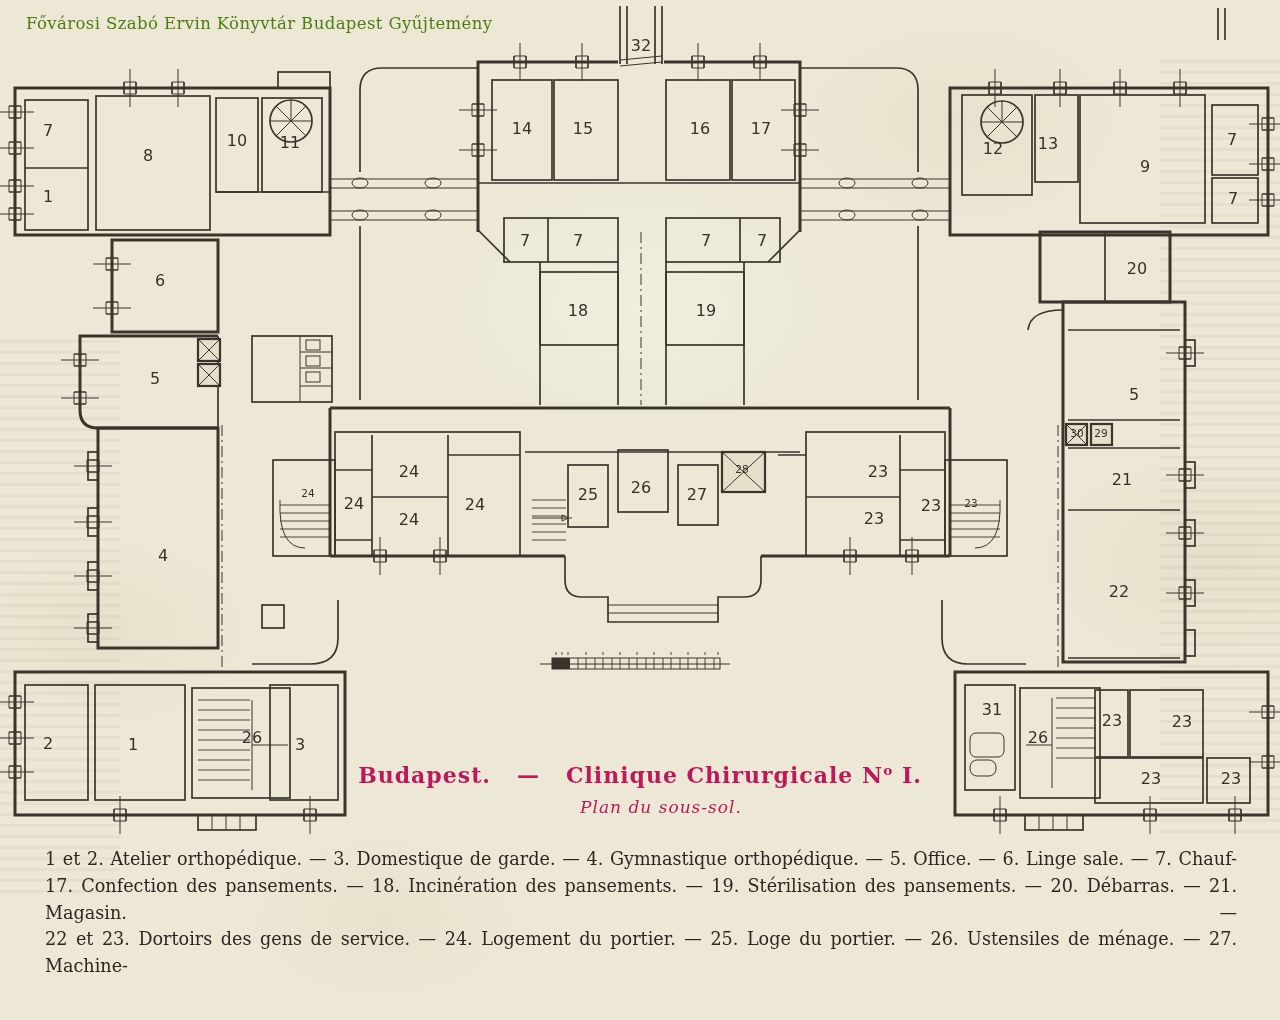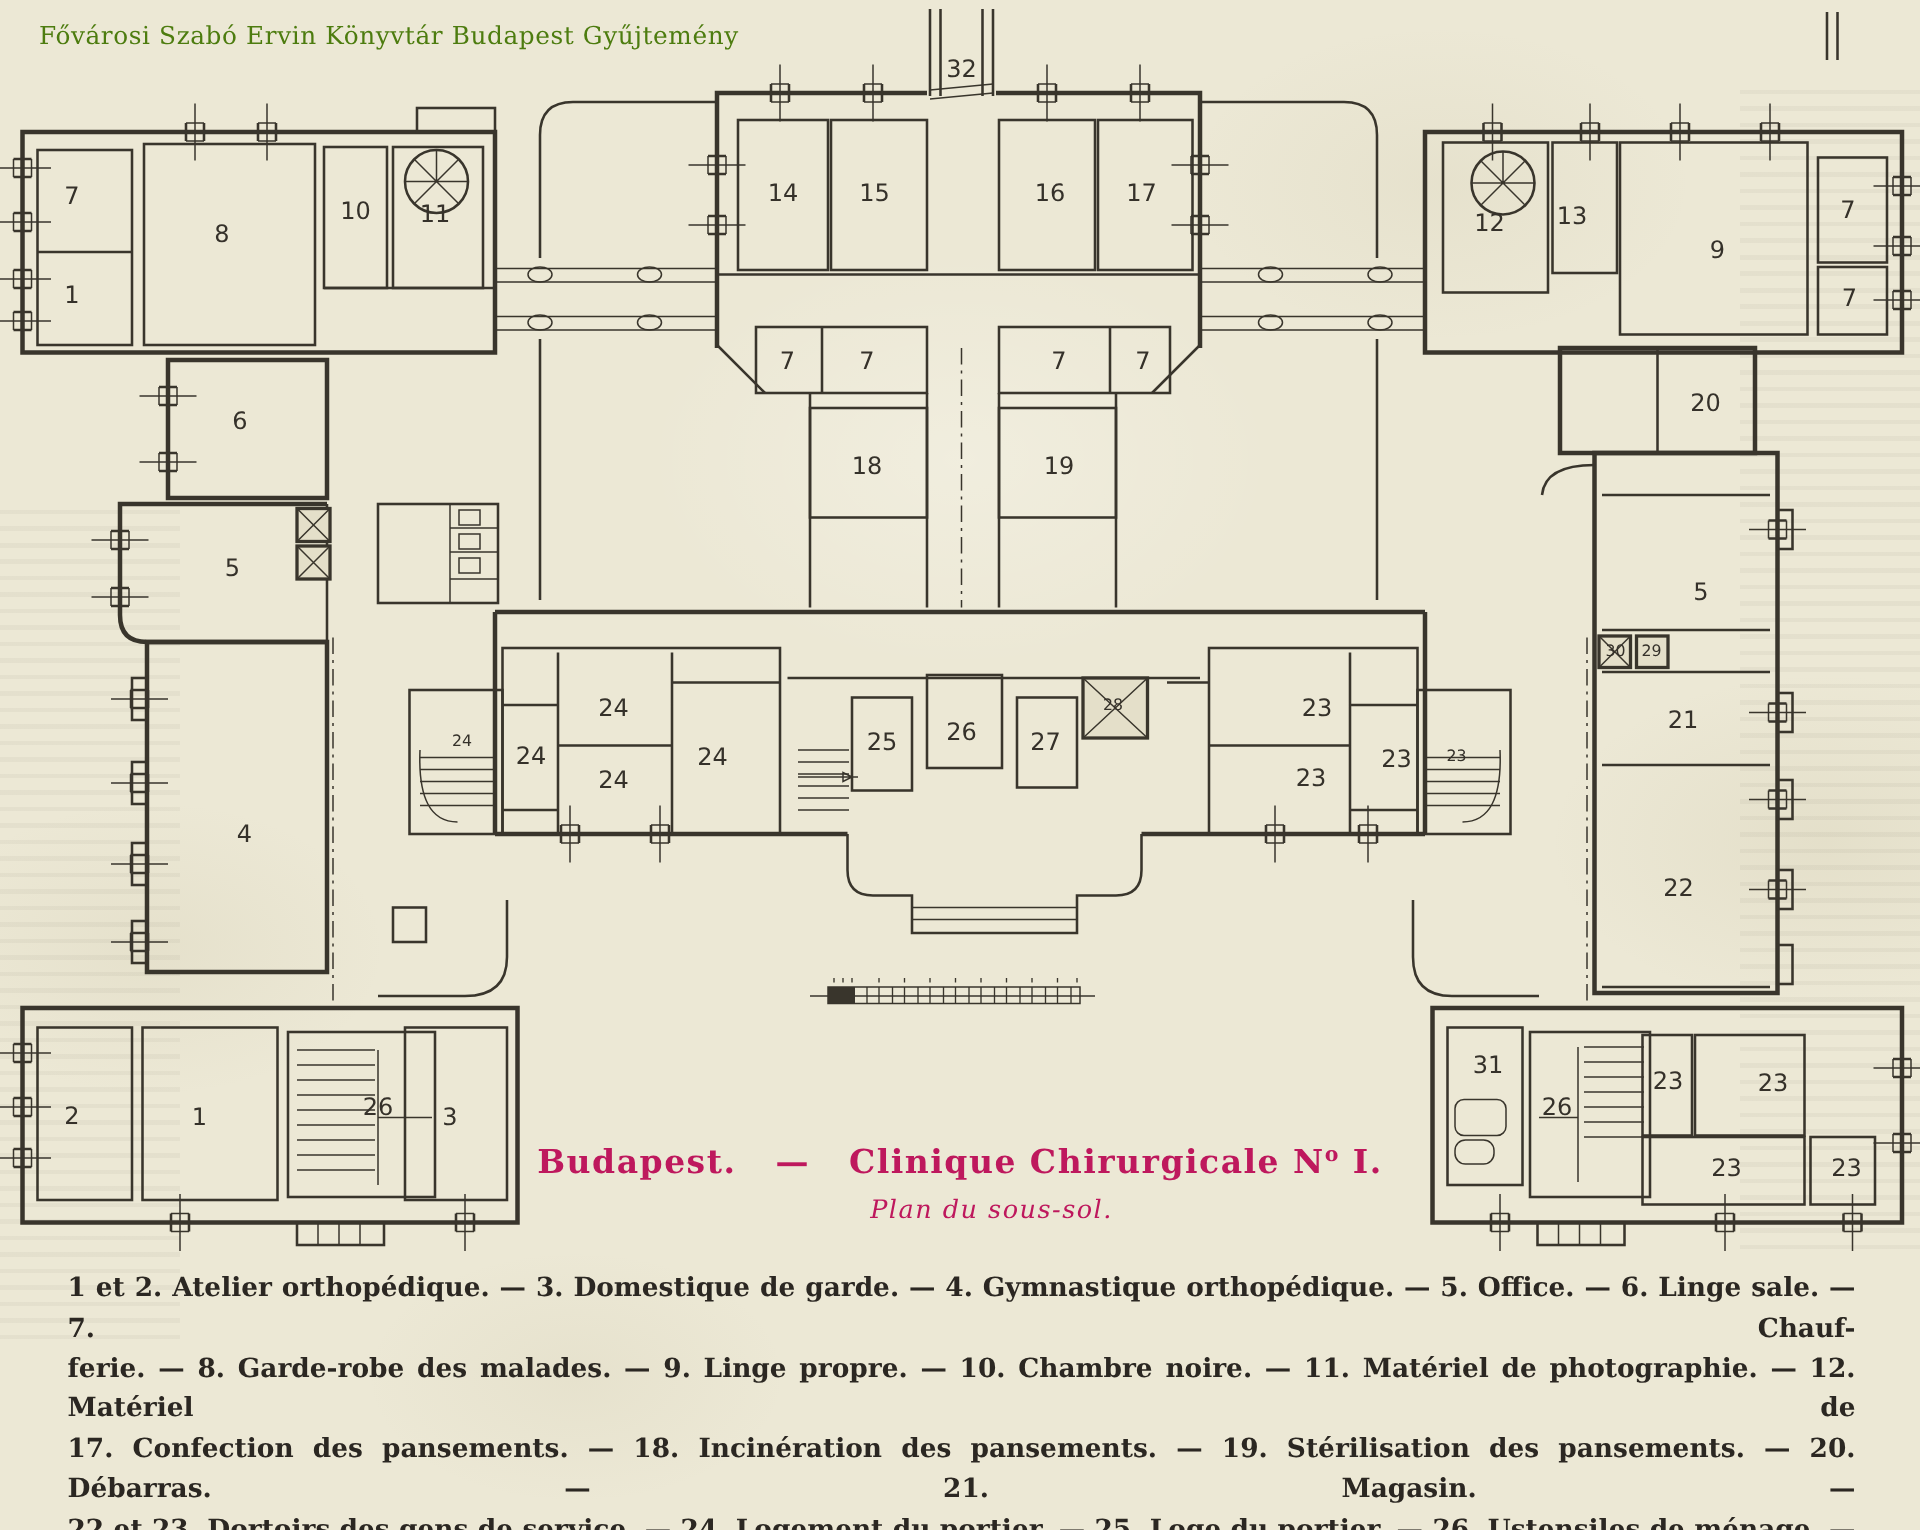--- a/index.html
+++ b/index.html
@@ -38,21 +38,21 @@
   #title-block{position:absolute;left:0;top:762px;width:1280px;
     text-align:center;color:#be185d;}
   #title-line{font-size:22px;font-weight:bold;letter-spacing:1px;}
   #title-line .gap{display:inline-block;width:26px;}
   #subtitle{font-size:17px;font-style:italic;margin-top:9px;letter-spacing:1px;padding-left:42px;}
   sup{font-size:.62em;}
 
   #legend{position:absolute;left:45px;top:846px;width:1192px;
     font-size:17.6px;color:#2b2722;}
   #legend .jline{text-align:justify;text-align-last:justify;line-height:26.8px;
-    white-space:normal;font-weight:bold;}
+    white-space:normal;}
 </style>
 </head>
 <body>
 
 <div id="paper"></div>
 <div class="ghost" id="ghost-left"></div>
 <div class="ghost" id="ghost-right"></div>
 
 <div id="watermark">Fővárosi Szabó Ervin Könyvtár Budapest Gyűjtemény</div>
 
@@ -391,17 +391,16 @@
 
 <div id="title-block">
   <div id="title-line">
     <span>Budapest.</span><span class="gap"></span><span>—</span><span class="gap"></span><span><span>Clinique Chirurgicale N</span><sup>o</sup><span> I.</span></span>
   </div>
   <div id="subtitle">Plan du sous-sol.</div>
 </div>
 
 <div id="legend">
   <div class="jline">1 et 2. Atelier orthopédique. — 3. Domestique de garde. — 4. Gymnastique orthopédique. — 5. Office. — 6. Linge sale. — 7. Chauf-</div>
-  <div class="jline">ferie. — 8. Garde-robe des malades. — 9. Linge propre. — 10. Chambre noire. — 11. Matériel de photographie. — 12. Matériel de</div>
   <div class="jline">17. Confection des pansements. — 18. Incinération des pansements. — 19. Stérilisation des pansements. — 20. Débarras. — 21. Magasin. —</div>
   <div class="jline">22 et 23. Dortoirs des gens de service. — 24. Logement du portier. — 25. Loge du portier. — 26. Ustensiles de ménage. — 27. Machine-</div>
 
 </div>
 
 </body></html>

